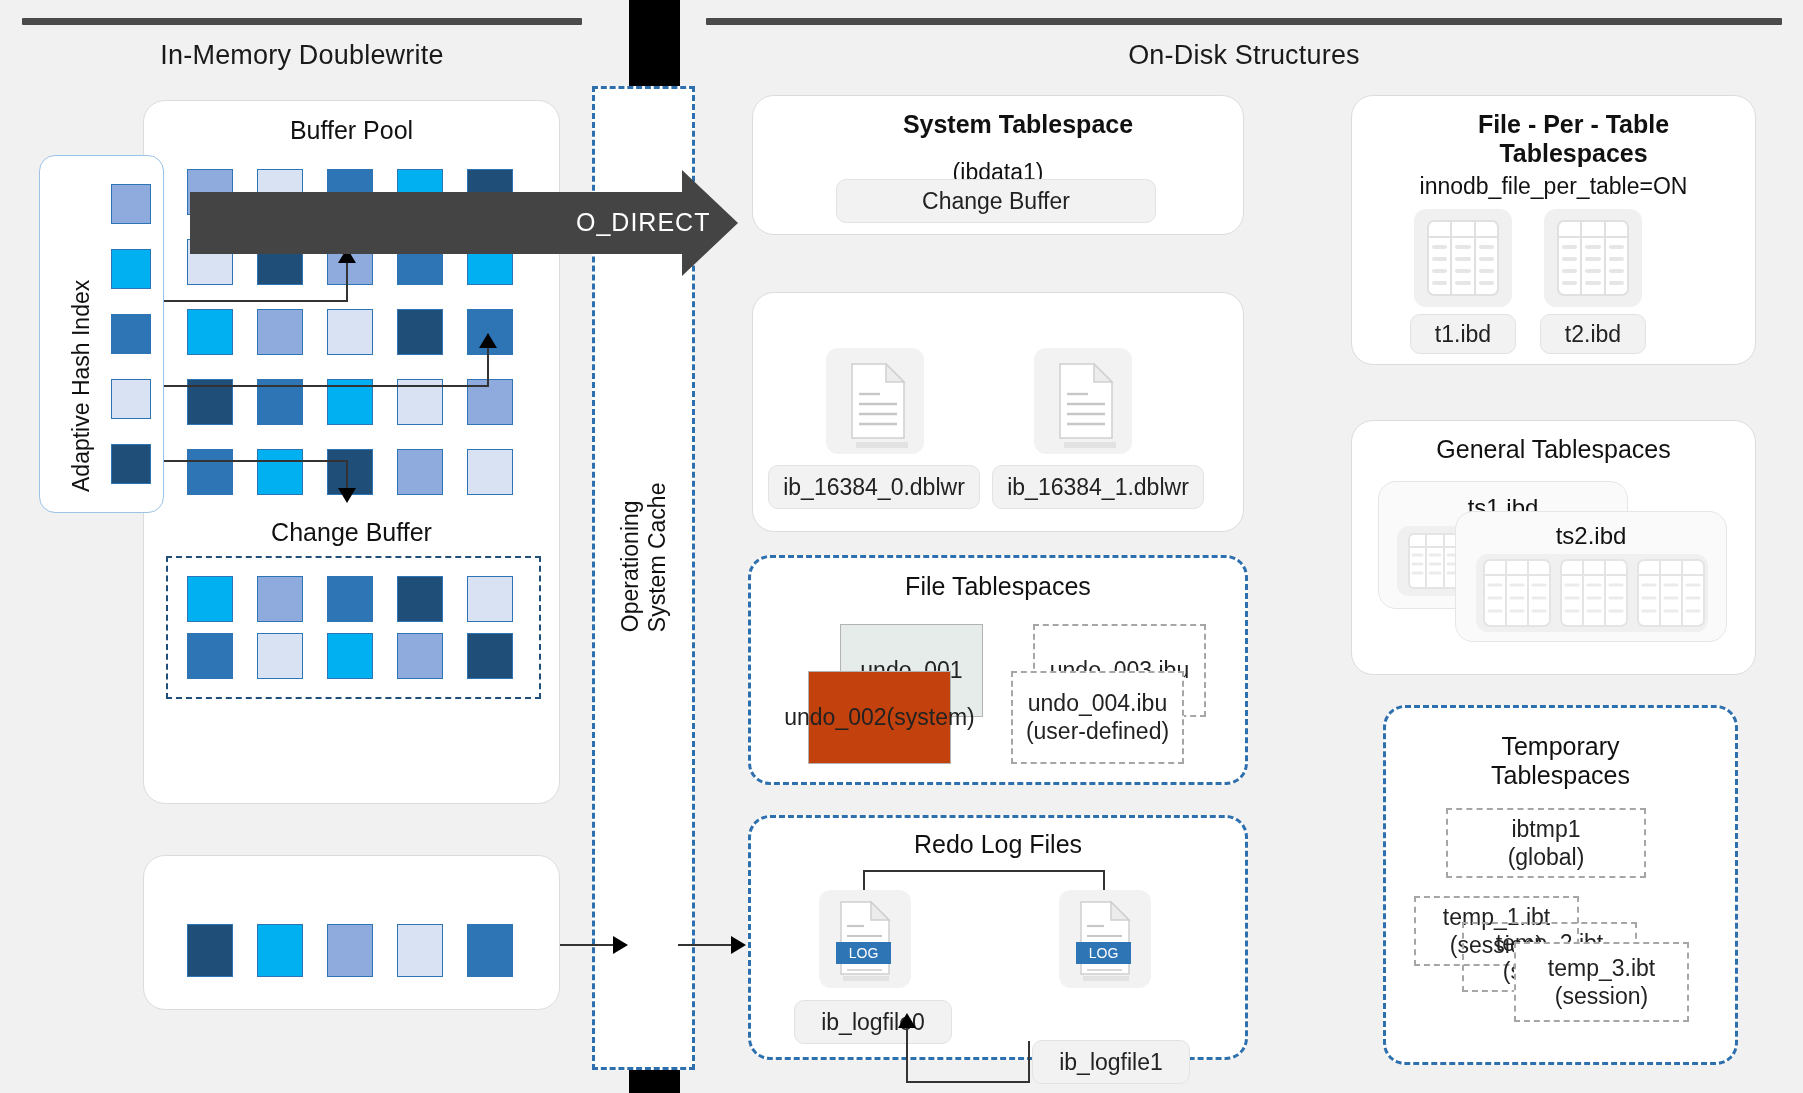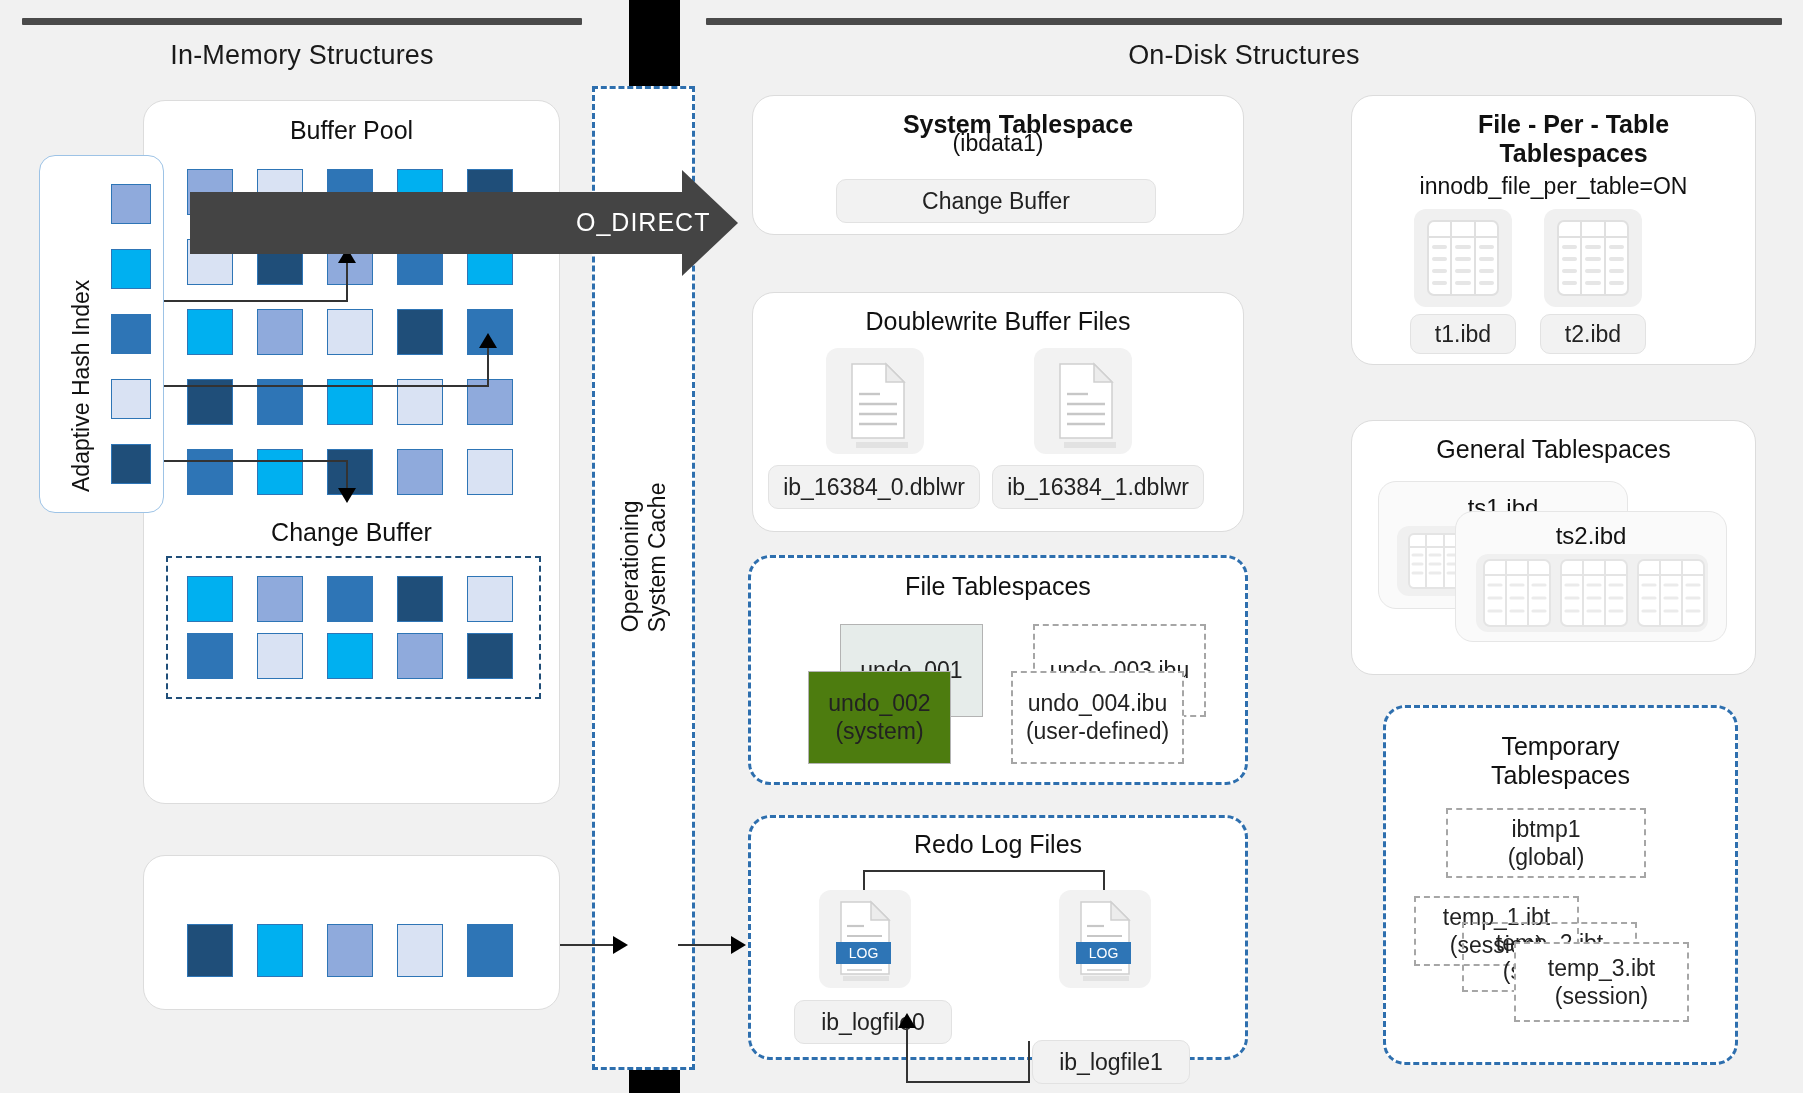--- a/index.html
+++ b/index.html
@@ -154,21 +154,21 @@
 <body>
 
 <div id="stage">
 
   <div class="blackbar" style="left:629px; top:0px; width:51px; height:89px;"></div>
   <div class="blackbar" style="left:629px; top:1064px; width:51px; height:29px;"></div>
 
   <div class="hrule" style="left:22px; top:18px; width:560px;"></div>
   <div class="hrule" style="left:706px; top:18px; width:1076px;"></div>
 
-  <div class="sec-title" style="left:22px; top:40px; width:560px;">In-Memory Structures</div>
+  <div class="sec-title" style="left:22px; top:40px; width:560px;">In-Memory Doublewrite</div>
   <div class="sec-title" style="left:706px; top:40px; width:1076px;">On-Disk Structures</div>
 
   <div class="oscache" style="left:592px; top:86px; width:103px; height:984px;"></div>
   <div class="oscache-label" style="left:584px; top:545px; width:120px;">
     <div>Operationing</div>
     <div>System Cache</div>
   </div>
 
   <div class="card" style="left:143px; top:100px; width:417px; height:704px;">
     <div class="card-title" style="top:15px;">Buffer Pool</div>
@@ -254,26 +254,25 @@
 
   <div class="ln" style="left:678px; top:944px; width:55px; height:2px;"></div>
   <div class="arrow-r" style="left:731px; top:936px;"></div>
 
   <div class="odirect-shaft" style="left:190px; top:192px; width:492px; height:62px;"></div>
   <div class="odirect-head" style="left:682px; top:170px;"></div>
   <div class="odirect-text" style="left:576px; top:208px;">O_DIRECT</div>
 
   <div class="card" style="left:752px; top:95px; width:492px; height:140px;">
     <div class="card-title bold" style="top:14px;">System Tablespace</div>
-    <div class="card-sub" style="top:34px;">(ibdata1)</div>
+    <div class="card-sub" style="top:63px;">(ibdata1)</div>
     <div class="pill" style="left:83px; top:83px; width:320px; height:44px;">Change Buffer</div>
   </div>
 
   <div class="card" style="left:752px; top:292px; width:492px; height:240px;">
-    <div class="card-title" style="top:14px;">Doublewrite Buffer Files</div>
 
     <div class="fileicon" style="left:73px; top:55px; width:98px; height:106px;">
       <svg width="98" height="106" viewBox="0 0 98 106">
         <path d="M26 16 h34 l18 18 v56 h-52 z" fill="#fff" stroke="#d0d0d0" stroke-width="1.5"></path>
         <path d="M60 16 l18 18 h-18 z" fill="#ececec" stroke="#d0d0d0" stroke-width="1.5"></path>
         <g stroke="#c7c7c7" stroke-width="2.4">
           <line x1="33" y1="46" x2="54" y2="46"></line>
           <line x1="33" y1="56" x2="71" y2="56"></line>
           <line x1="33" y1="66" x2="71" y2="66"></line>
           <line x1="33" y1="76" x2="71" y2="76"></line>
@@ -299,21 +298,21 @@
     <div class="pill" style="left:15px; top:172px; width:212px; height:44px;">ib_16384_0.dblwr</div>
     <div class="pill" style="left:239px; top:172px; width:212px; height:44px;">ib_16384_1.dblwr</div>
   </div>
 
   <div class="dashcard" style="left:748px; top:555px; width:500px; height:230px;">
     <div class="card-title" style="top:14px;">File Tablespaces</div>
 
     <div class="undo-solid" style="left:89px; top:66px; width:143px; height:93px; background:#e6ecea;">
       <span>undo_001</span>
     </div>
-    <div class="undo-solid" style="left:57px; top:113px; width:143px; height:93px; background:#4d7c0f; flex-direction:column;">
+    <div class="undo-solid" style="left:57px; top:113px; width:143px; height:93px; background:#c2410c; flex-direction:row;">
       <span>undo_002</span>
       <span>(system)</span>
     </div>
 
     <div class="undo-dash" style="left:282px; top:66px; width:173px; height:93px;">
       <span>undo_003.ibu</span>
     </div>
     <div class="undo-dash" style="left:260px; top:113px; width:173px; height:93px; flex-direction:column; background:#ffffff;">
       <span>undo_004.ibu</span>
       <span>(user-defined)</span>

